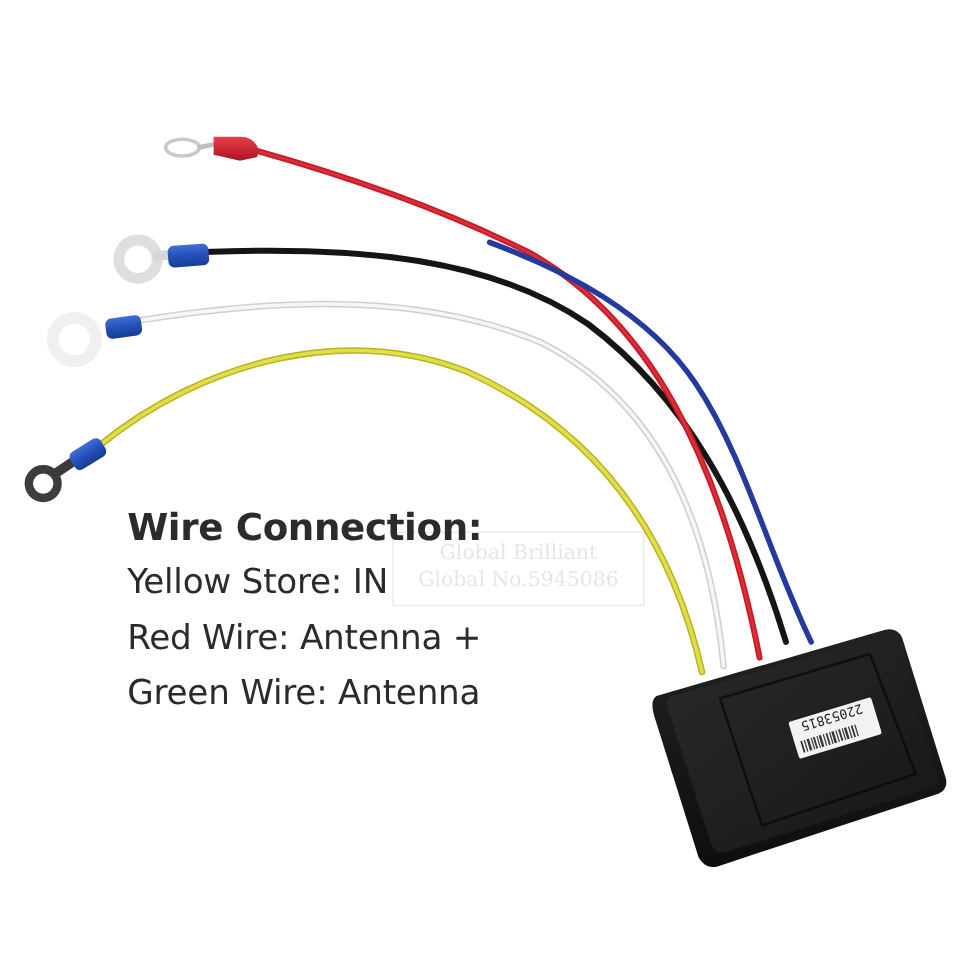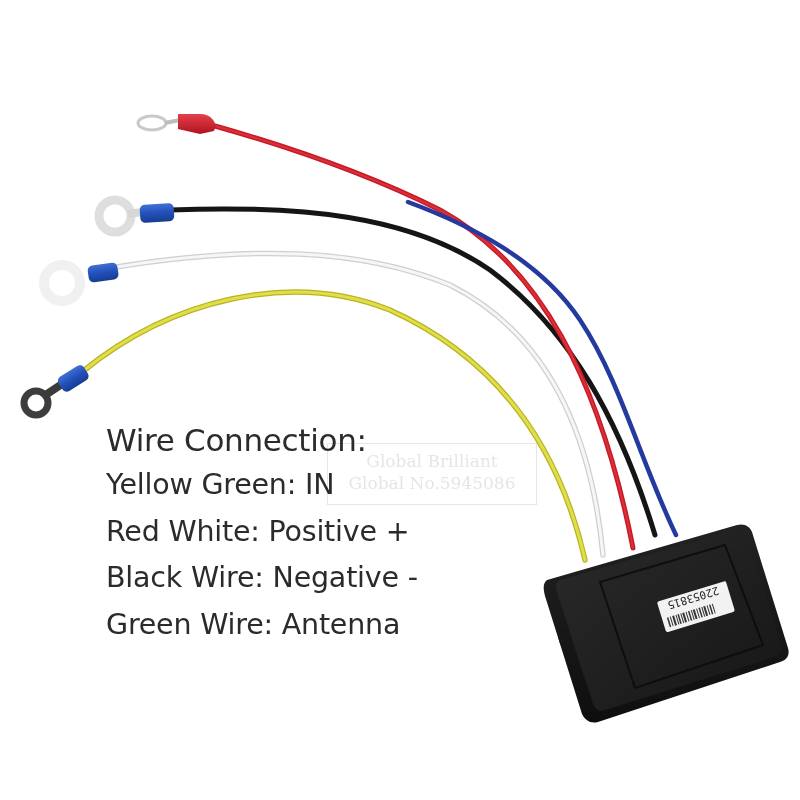--- a/index.html
+++ b/index.html
@@ -9,21 +9,21 @@
     position: relative;
     font-family: "DejaVu Sans", sans-serif;
   }
   .stage { position: absolute; left: 0; top: 0; width: 800px; height: 800px; }
   .stage svg { position: absolute; left: 0; top: 0; }
   .caption {
     position: absolute; left: 106px; top: 418px;
     color: #2b2b2b;
   }
   .caption .heading {
-    font-size: 31px; font-weight: normal; line-height: 44px;
+    font-size: 31px; font-weight: bold; line-height: 44px;
     letter-spacing: -0.3px; white-space: nowrap;
   }
   .caption .line {
     font-size: 28.5px; line-height: 46.5px; white-space: nowrap;
     letter-spacing: -0.2px;
   }
   .watermark {
     position: absolute; left: 327px; top: 443px; width: 210px; height: 62px;
     border: 1px solid rgba(200,200,200,0.45);
     color: rgba(180,180,180,0.35);
@@ -141,18 +141,17 @@
     </g>
   </svg>
 
   <div class="watermark">
     <div>Global Brilliant</div>
     <div>Global No.5945086</div>
   </div>
 
   <div class="caption">
     <div class="heading">Wire Connection:</div>
-    <div class="line">Yellow Green: IN</div>
-    <div class="line">Red White: Positive +</div>
-    <div class="line">Black Wire: Negative -</div>
+    <div class="line">Yellow Store: IN</div>
+    <div class="line">Red Wire: Antenna +</div>
     <div class="line">Green Wire: Antenna</div>
   </div>
 </div>
 
 </body></html>

